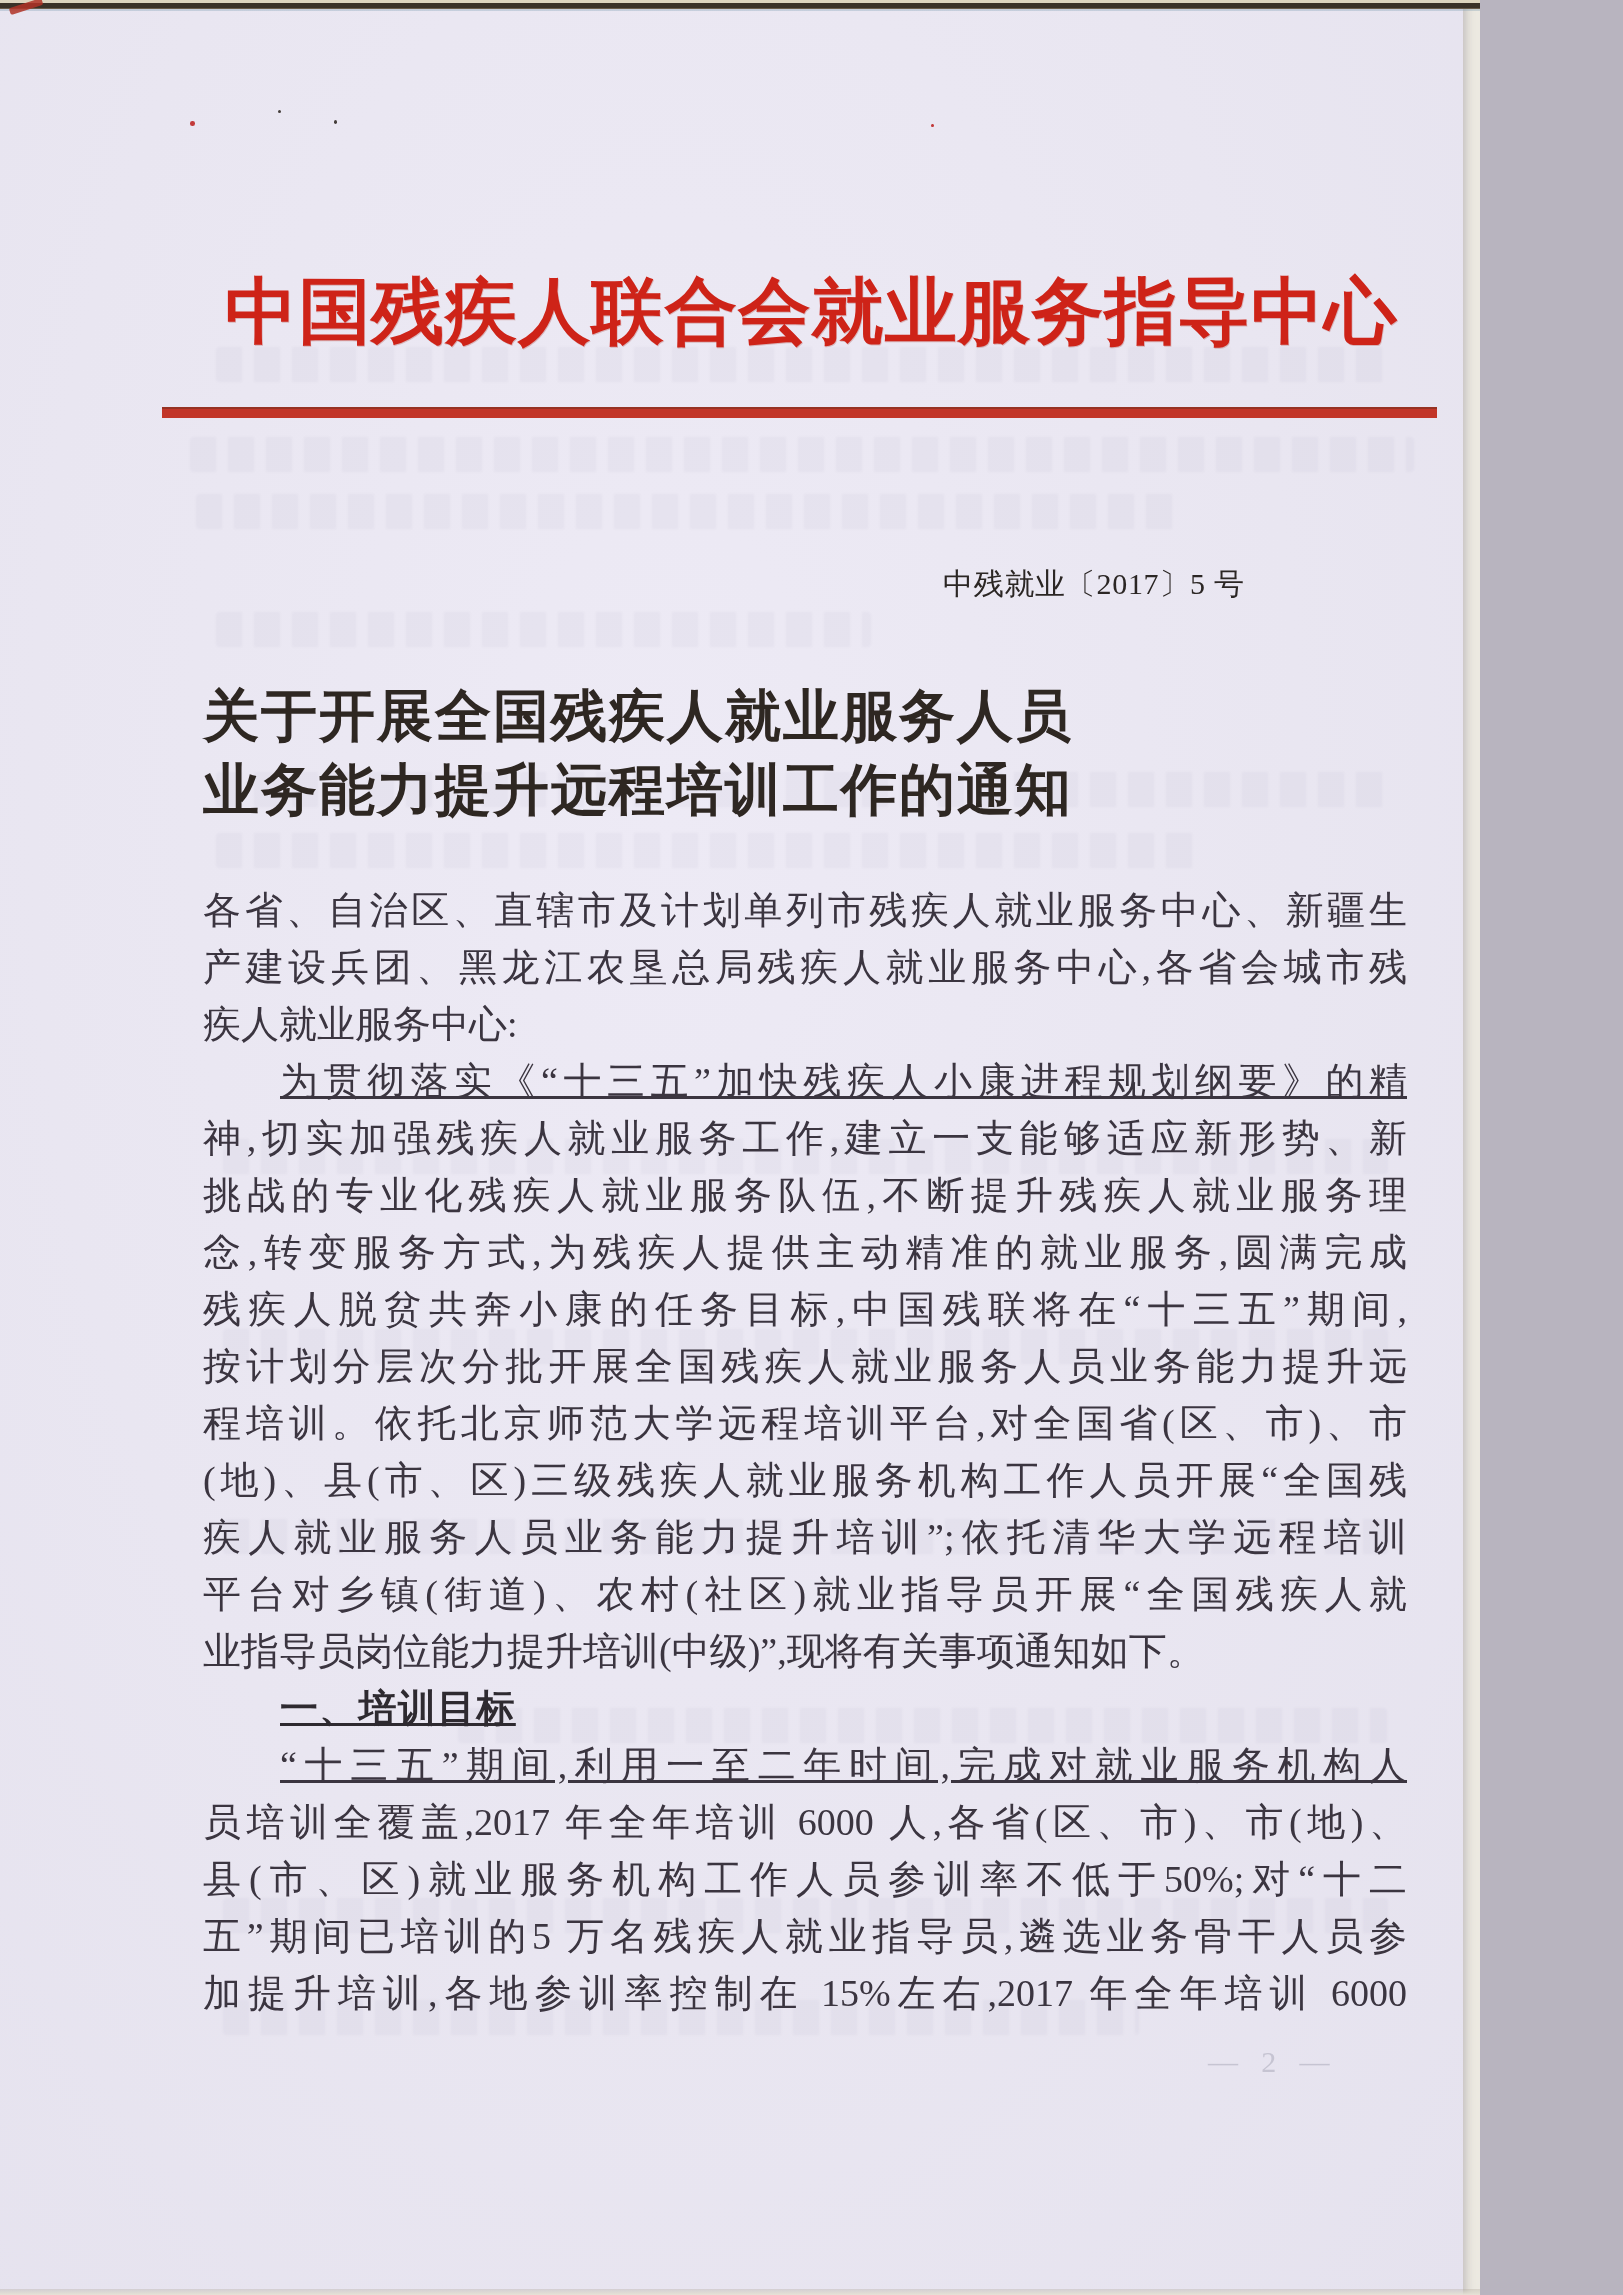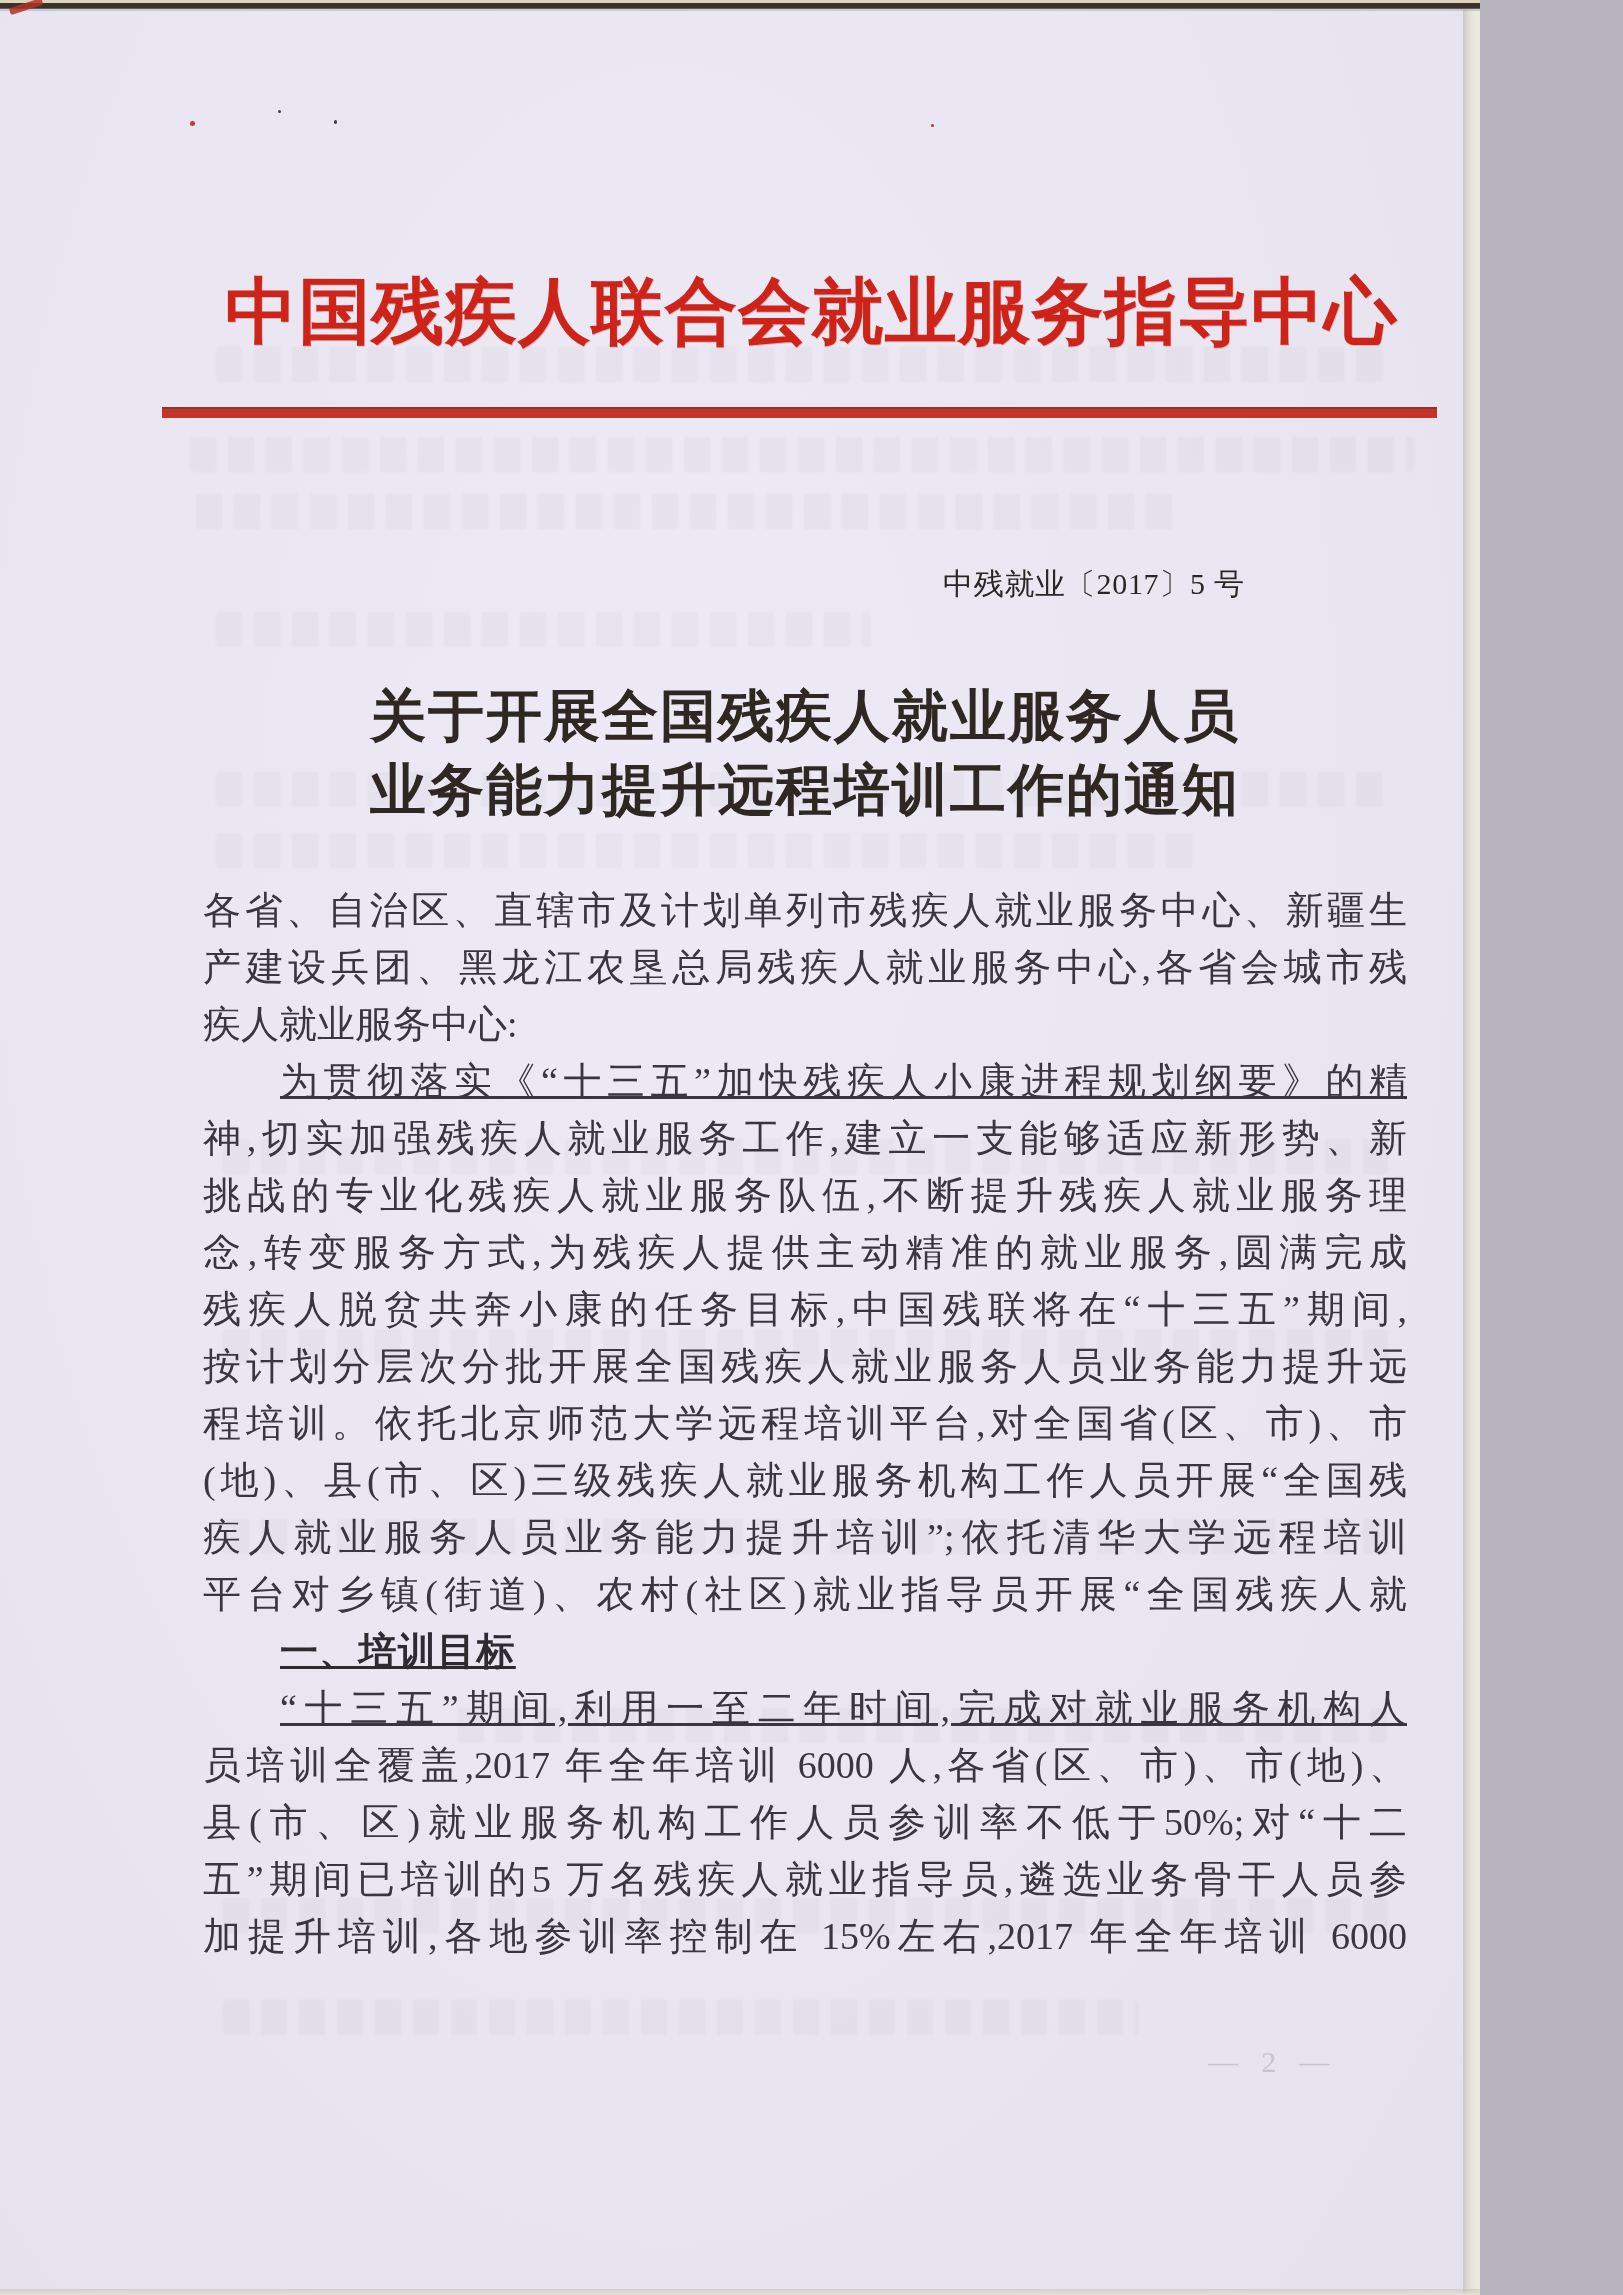--- a/index.html
+++ b/index.html
@@ -34,21 +34,21 @@
     text-align:center;font-size:72px;font-weight:900;letter-spacing:1.3px;
     color:#ce2318;text-shadow:0.7px 0.7px 0 rgba(160,30,20,.25);
     font-family:"Liberation Serif","DejaVu Serif",serif;
   }
   .red-rule{position:absolute;top:407px;left:162px;width:1275px;height:11px;z-index:2;
     background:#c23528;box-shadow:inset 0 2px 0 rgba(70,45,25,.35);}
   .doc-number{position:absolute;top:564px;left:943px;z-index:2;
     font-size:30px;color:#2b2624;letter-spacing:0.7px;white-space:nowrap;}
   
   .doc-title{position:absolute;top:679px;left:203px;width:1204px;z-index:2;
-    text-align:center;font-weight:bold;font-size:56px;line-height:74px;
+    text-align:left;font-weight:bold;font-size:56px;line-height:74px;
     color:#2e2722;letter-spacing:2px;}
   
   .body-text{position:absolute;top:882px;left:203px;width:1204px;z-index:2;
     color:#3b3540;}
   .line{height:57px;line-height:57px;font-size:38px;white-space:nowrap;
     text-align:left;}
   .line.fill{white-space:normal;text-align:justify;text-align-last:justify;}
   .line.indent{text-indent:77px;text-decoration:underline;}
   .line.heading{font-family:"Liberation Sans","DejaVu Sans",sans-serif;
     font-weight:bold;color:#2e2a30;letter-spacing:1.3px;}
@@ -102,20 +102,21 @@
     <div class="line fill indent">为贯彻落实《“十三五”加快残疾人小康进程规划纲要》的精</div>
     <div class="line fill">神,切实加强残疾人就业服务工作,建立一支能够适应新形势、新</div>
     <div class="line fill">挑战的专业化残疾人就业服务队伍,不断提升残疾人就业服务理</div>
     <div class="line fill">念,转变服务方式,为残疾人提供主动精准的就业服务,圆满完成</div>
     <div class="line fill">残疾人脱贫共奔小康的任务目标,中国残联将在“十三五”期间,</div>
     <div class="line fill">按计划分层次分批开展全国残疾人就业服务人员业务能力提升远</div>
     <div class="line fill">程培训。依托北京师范大学远程培训平台,对全国省(区、市)、市</div>
     <div class="line fill">(地)、县(市、区)三级残疾人就业服务机构工作人员开展“全国残</div>
     <div class="line fill">疾人就业服务人员业务能力提升培训”;依托清华大学远程培训</div>
     <div class="line fill">平台对乡镇(街道)、农村(社区)就业指导员开展“全国残疾人就</div>
+    <div class="line">业指导员岗位能力提升培训(中级)”,现将有关事项通知如下。</div>
 
     <div class="line heading indent">一、培训目标</div>
 
     <div class="line fill indent">“十三五”期间,利用一至二年时间,完成对就业服务机构人</div>
     <div class="line fill">员培训全覆盖,2017 年全年培训 6000 人,各省(区、市)、市(地)、</div>
     <div class="line fill">县(市、区)就业服务机构工作人员参训率不低于50%;对“十二</div>
     <div class="line fill">五”期间已培训的5 万名残疾人就业指导员,遴选业务骨干人员参</div>
     <div class="line fill">加提升培训,各地参训率控制在 15%左右,2017 年全年培训 6000</div>
   </div>
 

